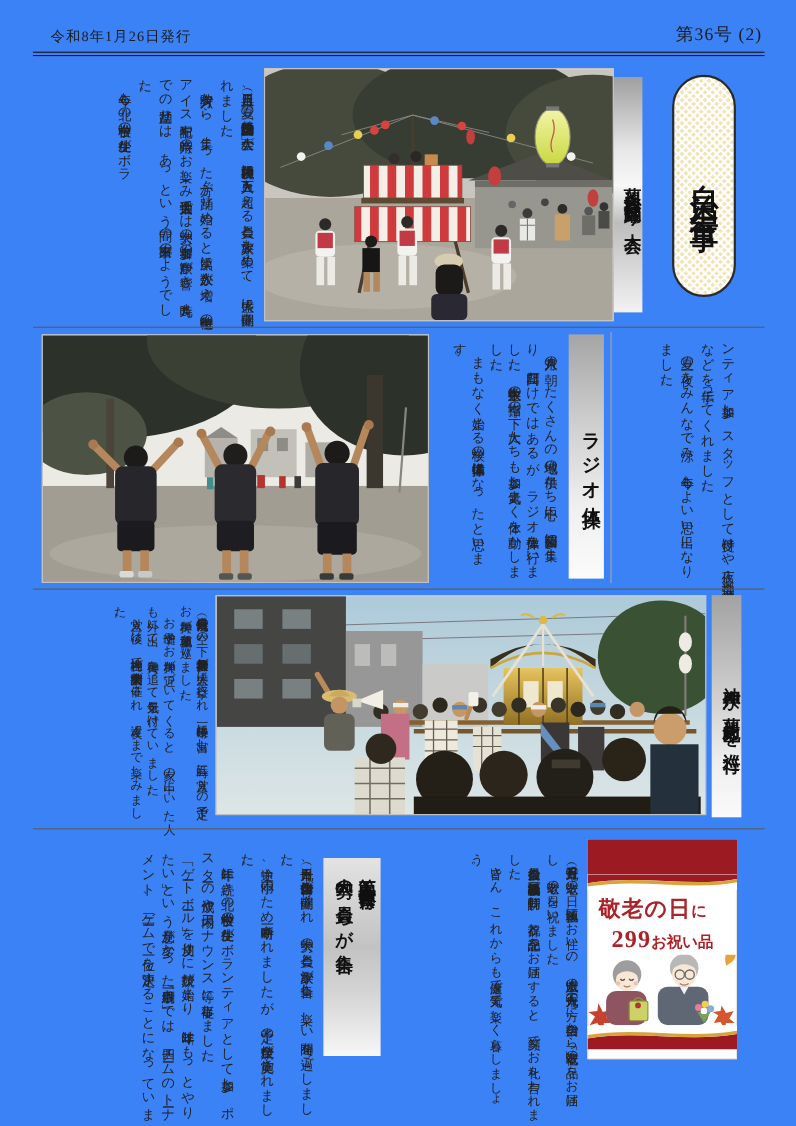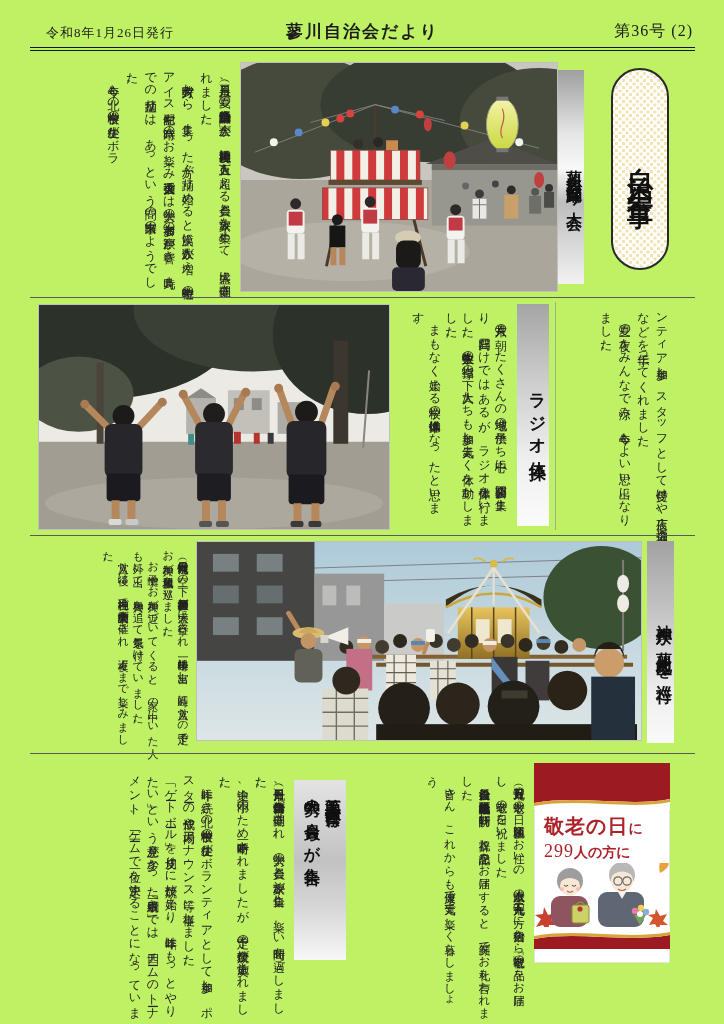--- a/index.html
+++ b/index.html
@@ -1,16 +1,16 @@
 <!DOCTYPE html>
 <html lang="ja"><head>
 <meta charset="utf-8">
 <style>
   html,body{margin:0;padding:0;background:#e9e9e9;}
-  .page{position:relative;width:724px;height:1024px;background:#bef264;margin:0 auto;overflow:hidden;
+  .page{position:relative;width:724px;height:1024px;background:#3b82f6;margin:0 auto;overflow:hidden;
         font-family:"Liberation Serif","DejaVu Serif",serif;color:#1c1c1c;}
   
   .hdr{position:absolute;left:30px;width:665px;top:18px;height:29px;border-bottom:4px double #151515;}
   .hdr-date{position:absolute;left:16px;bottom:5px;font-size:13px;letter-spacing:1px;}
   .hdr-title{position:absolute;left:50%;transform:translateX(-50%);bottom:4px;font-size:17px;font-weight:700;letter-spacing:2px;}
   .hdr-issue{position:absolute;right:2px;bottom:5px;font-size:16px;letter-spacing:1px;}
   
   .divider{position:absolute;left:30px;width:665px;height:1px;background:#5a5a5a;}
   .d1{top:297px}.d2{top:535px}.d3{top:753px}
   section{position:absolute;left:30px;width:665px;}
@@ -50,33 +50,32 @@
   .sportsbar div{margin:0;}
   .art5{position:absolute;right:168px;top:6px;width:172px;height:252px;font-size:11.5px;line-height:1.5;}
   
   .card{position:absolute;right:25px;top:1px;width:136px;height:200px;display:flex;flex-direction:column;background:#fff;
         box-shadow:0 0 0 1px #e7e2da inset;}
   .card-top{height:32px;background:#9c1b22;}
   .card-wave{display:block;width:100%;}
   .card-body{padding:4px 6px 0 10px;color:#ab2328;}
   .card-l1 .b{font-size:20px;font-weight:900;letter-spacing:1px;margin-top:12px;}
   .card-l1 .s,.card-l2 .s{font-size:14px;font-weight:700;}
-  .card-l2 .n{font-size:18px;font-weight:400;letter-spacing:1px;}
+  .card-l2 .n{font-size:22px;font-weight:700;letter-spacing:1px;margin-left:12px;}
   .card-l2{margin-top:1px;}
   .card-l3{font-size:19px;font-weight:900;margin-top:2px;letter-spacing:2px;}
   .card-illo{display:block;width:100%;height:64px;margin-top:1px;}
 </style>
 </head>
 <body>
 
 <div class="page">
 
   <header class="hdr">
     <span class="hdr-date">令和8年1月26日発行</span>
-    <span class="hdr-title">蓼川自治会だより</span>
     <span class="hdr-issue">第36号 (2)</span>
   </header>
 
   <section class="s1">
     <div class="badge">
       <span>自治会行事</span>
     </div>
     <div class="vbar s1bar">蓼川自治会盆踊り大会</div>
 
     <div class="photo photo1" role="img" aria-label="やぐらと提灯の下で踊る人々の盆踊り大会の写真">
@@ -397,21 +396,21 @@
 
     <div class="card" role="img" aria-label="贈り物と花束を持つ老夫婦と紅葉のイラスト">
       <div class="card-top"></div>
       <svg class="card-wave" viewBox="0 0 136 14" preserveAspectRatio="none">
         <rect width="136" height="14" fill="#fff"></rect>
         <path d="M0,0 H136 V4 C96,12 46,0 0,8 Z" fill="#9c1b22"></path>
         <path d="M0,8 C46,0 96,12 136,4 l0,3 C96,15 46,3 0,11 Z" fill="#d9a33c"></path>
       </svg>
       <div class="card-body">
         <div class="card-l1"><span class="b">敬老の日</span><span class="s">に</span></div>
-        <div class="card-l2"><span class="n">299</span><span class="s">人の方に</span></div>
+        <div class="card-l2"><span class="n">299</span><span class="s">お祝い品</span></div>
       </div>
       <svg class="card-illo" viewBox="0 0 136 64">
         <polygon points="10,44 14,52 22,50 17,57 24,62 15,62 14,70 9,62 2,64 7,56 1,52 9,51" fill="#c8402e"></polygon>
         <path d="M126,10 q-9,-12 0,-15 q9,3 0,15 z" fill="#e8a23c" transform="rotate(25 126 10)"></path>
         <polygon points="122,46 126,53 133,51 129,58 134,62 126,62 125,68 121,61 115,62 119,55 114,52 121,51" fill="#d4552e"></polygon>
 
         <circle cx="36" cy="18" r="13" fill="#9d9d9d"></circle>
         <circle cx="36" cy="23" r="10" fill="#f8e7d4"></circle>
         <path d="M26,19 q10,-8 20,0 l0,-4 q-10,-7 -20,0 z" fill="#9d9d9d"></path>
         <path d="M30,22 q2,2.4 4,0 M38,22 q2,2.4 4,0" stroke="#5a4a42" stroke-width="1.1" fill="none"></path>

